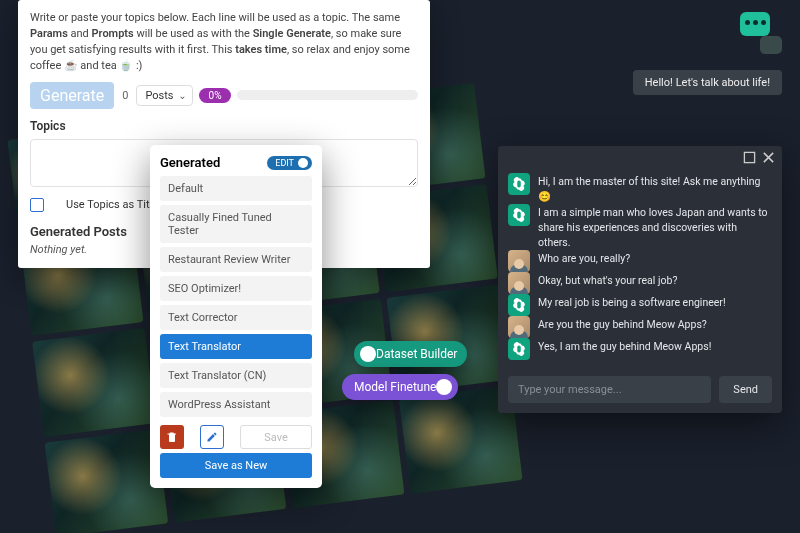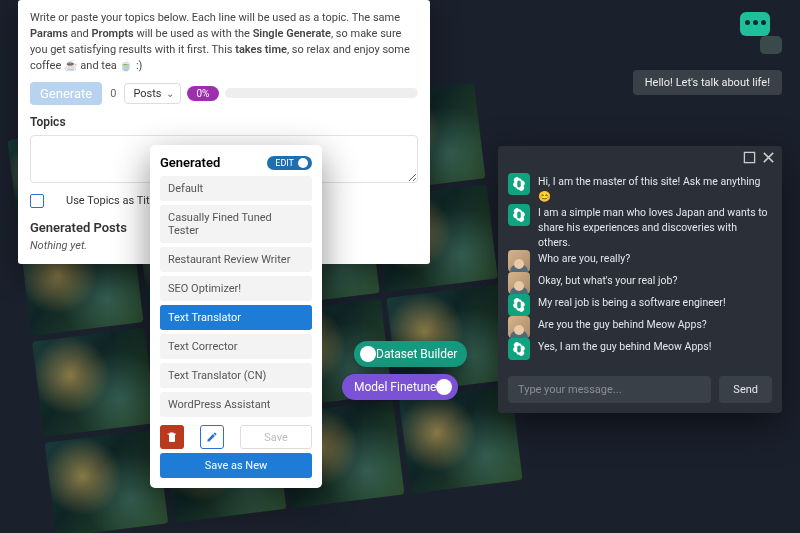--- a/index.html
+++ b/index.html
@@ -8,21 +8,21 @@
   
   .bg-grid { position: absolute; left: 30px; top: 110px; width: 470px; height: 400px; display: grid; grid-template-columns: repeat(4, 1fr); gap: 6px; transform: rotate(-7deg); }
   .bg-tile { background: linear-gradient(135deg, #1a3a3a, #0f2525 40%, #2a4a2a); border-radius: 4px; position: relative; overflow: hidden; }
   .bg-tile::after { content: ""; position: absolute; inset: 0; background: radial-gradient(circle at 30% 40%, rgba(255,200,100,.5), transparent 40%), radial-gradient(circle at 70% 70%, rgba(120,200,200,.25), transparent 45%); }
 
   
   .card-topics { position: absolute; left: 18px; top: 0; width: 412px; background: #fff; border-radius: 3px; padding: 10px 12px 12px; box-shadow: 0 10px 30px rgba(0,0,0,.4); font-size: 11px; color: #333; }
   .intro { line-height: 1.45; color: #444; }
   .intro b { font-weight: 600; }
   .row-gen { display: flex; align-items: center; gap: 6px; margin-top: 8px; }
-  .btn-gen { background: #b7d3ef; color: #fff; border: none; border-radius: 4px; padding: 4px 10px; font-size: 13px; cursor: default; }
+  .btn-gen { background: #b7d3ef; color: #fff; border: none; border-radius: 4px; padding: 4px 10px; font-size: 16px; cursor: default; }
   .count { color: #666; font-size: 11px; padding: 0 2px; }
   .sel-posts { border: 1px solid #ddd; border-radius: 4px; padding: 3px 18px 3px 8px; font-size: 11px; background: #fff; position: relative; }
   .sel-posts .chev { position: absolute; right: 5px; top: 4px; font-size: 10px; color: #666; }
   .pill-pct { background: #9b2fae; color: #fff; border-radius: 999px; padding: 2px 10px; font-size: 10px; }
   .progress { flex: 1; height: 10px; background: #eee; border-radius: 999px; }
   .h-topics { font-weight: 600; font-size: 12px; margin-top: 10px; }
   .ta-topics { width: 100%; height: 48px; border: 1px solid #e2e2e2; border-radius: 4px; margin-top: 6px; resize: vertical; padding: 4px; font-size: 11px; }
   .chk-row { display: flex; align-items: center; gap: 22px; margin-top: 8px; }
   .chk { width: 14px; height: 14px; border: 1.5px solid #2f6fd0; border-radius: 2px; }
   .h-gen { font-weight: 600; font-size: 13px; margin-top: 12px; }
@@ -131,22 +131,22 @@
     <div class="edit-toggle">
       <span>EDIT</span>
       <span class="knob"></span>
     </div>
   </div>
   <div id="tpl-list">
       <div class="tpl-item">Default</div>
       <div class="tpl-item">Casually Fined Tuned Tester</div>
       <div class="tpl-item">Restaurant Review Writer</div>
       <div class="tpl-item">SEO Optimizer!</div>
+      <div class="tpl-item">Text Corrector</div>
       <div class="tpl-item sel">Text Translator</div>
-      <div class="tpl-item">Text Corrector</div>
       <div class="tpl-item">Text Translator (CN)</div>
       <div class="tpl-item">WordPress Assistant</div>
     </div>
   <div class="tpl-acts">
     <div class="ic-btn ic-del">
       <svg viewBox="0 0 24 24" width="12" height="12">
           <path fill="#fff" d="M6 7h12v13a2 2 0 0 1-2 2H8a2 2 0 0 1-2-2V7zm3-4h6l1 2h4v2H3V5h4l1-2z"></path>
         </svg>
     </div>
     <div class="ic-btn ic-edit">

